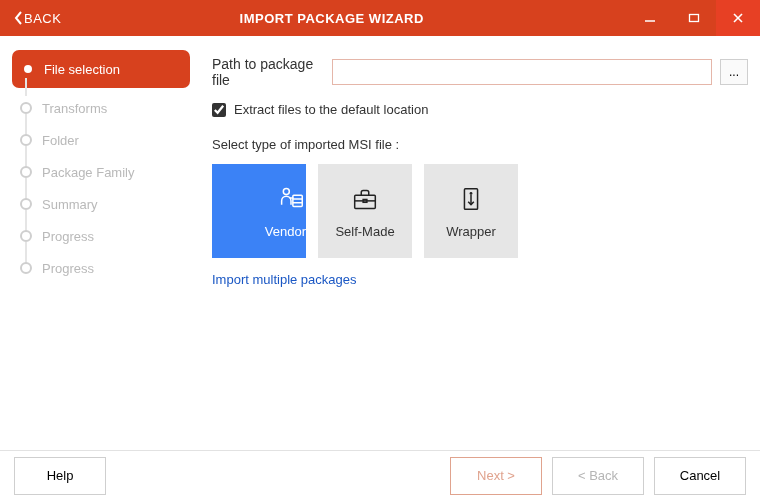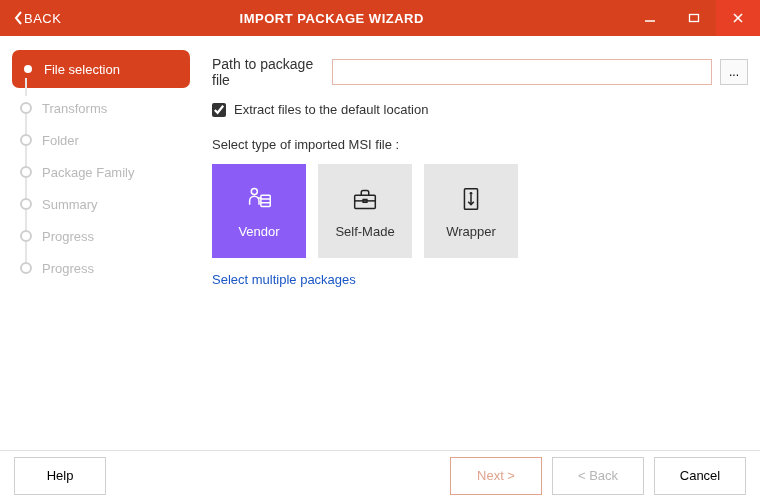--- a/index.html
+++ b/index.html
@@ -38,21 +38,21 @@
   .row { display:flex; align-items:center; margin-bottom:14px; }
   .lbl { width:120px; font-size:14px; color:#333; }
   .pathinput { flex:1; height:26px; border:1px solid #e5b6a9; background:#fff; padding:0 6px; font-size:13px; outline:none; }
   .browse { width:28px; height:26px; margin-left:8px; border:1px solid #cfcfcf; background:#fafafa; cursor:pointer; font-size:12px; line-height:1; display:flex; align-items:center; justify-content:center; }
   .chk { width:14px; height:14px; margin:0 8px 0 0; accent-color:#333; }
   .chkrow { display:flex; align-items:center; margin-bottom:20px; font-size:13px; }
   .section-lbl { font-size:13px; margin-bottom:12px; }
 
   .tiles { display:flex; gap:12px; margin-bottom:14px; }
   .tile { width:94px; height:94px; background:#e6e6e6; display:flex; flex-direction:column; align-items:center; justify-content:center; gap:10px; cursor:pointer; color:#333; font-size:13px; }
-  .tile.active { background:#8b5cf6; color:#fff; }
+  .tile.active { background:#3b82f6; color:#fff;align-items:flex-end; }
   .tile svg { width:30px; height:30px; }
   .tile.active svg { stroke:#fff; fill:none; }
   .tile svg { stroke:#222; fill:none; stroke-width:1.6; }
 
   .link { color:#1a57c4; font-size:13px; cursor:pointer; }
 
   
   .footer { height:50px; border-top:1px solid #e2e2e2; display:flex; align-items:center; padding:0 14px; }
   .btn { min-width:92px; height:38px; border:1px solid #cfcfcf; background:#fff; font-size:13px; cursor:pointer; display:flex; align-items:center; justify-content:center; }
   .btn.disabled { color:#b5b5b5; cursor:default; }
@@ -169,21 +169,21 @@
         <svg viewBox="0 0 32 32">
           <rect x="9" y="5" width="14" height="22" rx="1"></rect>
           <circle cx="16" cy="10" r="1.5" fill="#222" stroke="none"></circle>
           <line x1="16" y1="11.5" x2="16" y2="22"></line>
           <path d="M13 19 l3 3 l3 -3"></path>
         </svg>
         <span>Wrapper</span>
       </div>
     </div>
 
-    <div class="link">Select multiple packages</div>
+    <div class="link">Import multiple packages</div>
   </div>
 </div>
 
 <div class="footer">
   <button class="btn">Help</button>
   <div class="spacer"></div>
   <button class="btn primary disabled">Next &gt;</button>
   <button class="btn disabled">&lt; Back</button>
   <button class="btn">Cancel</button>
 </div>

